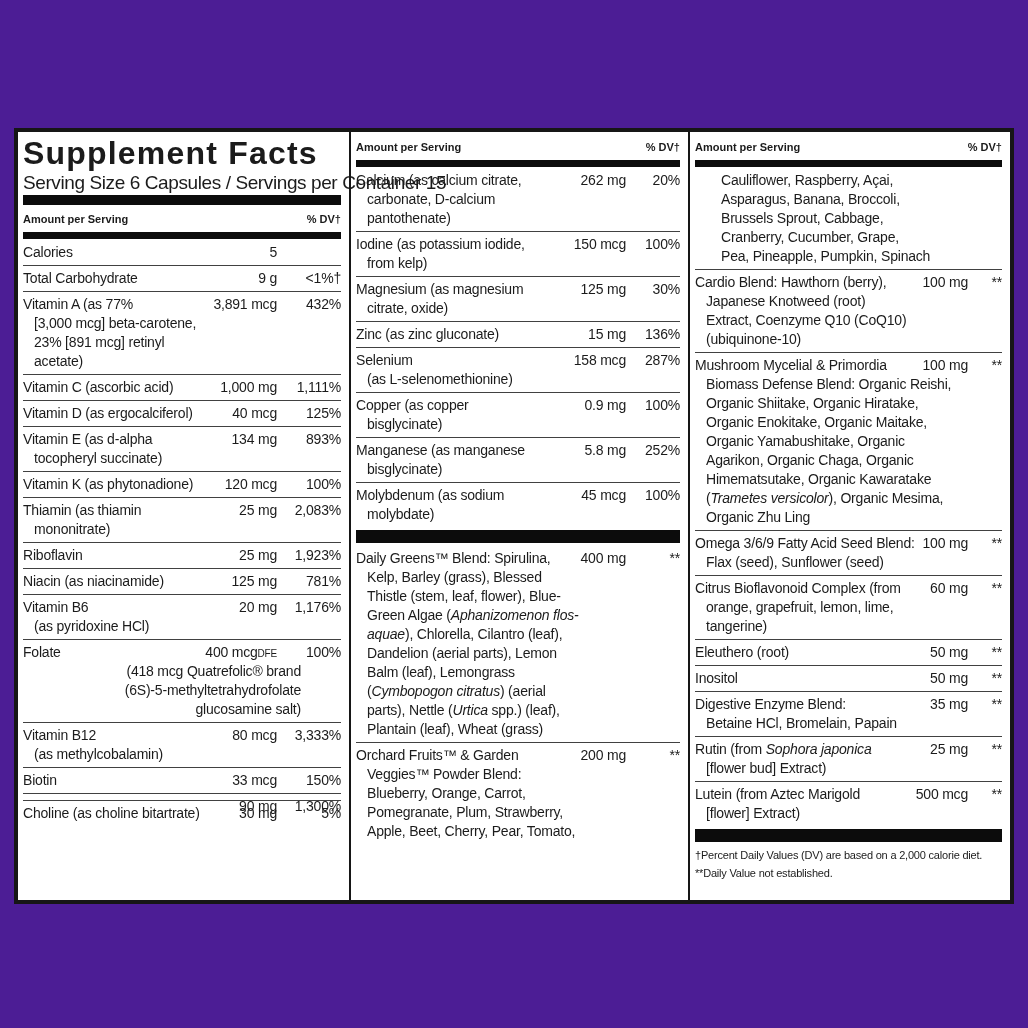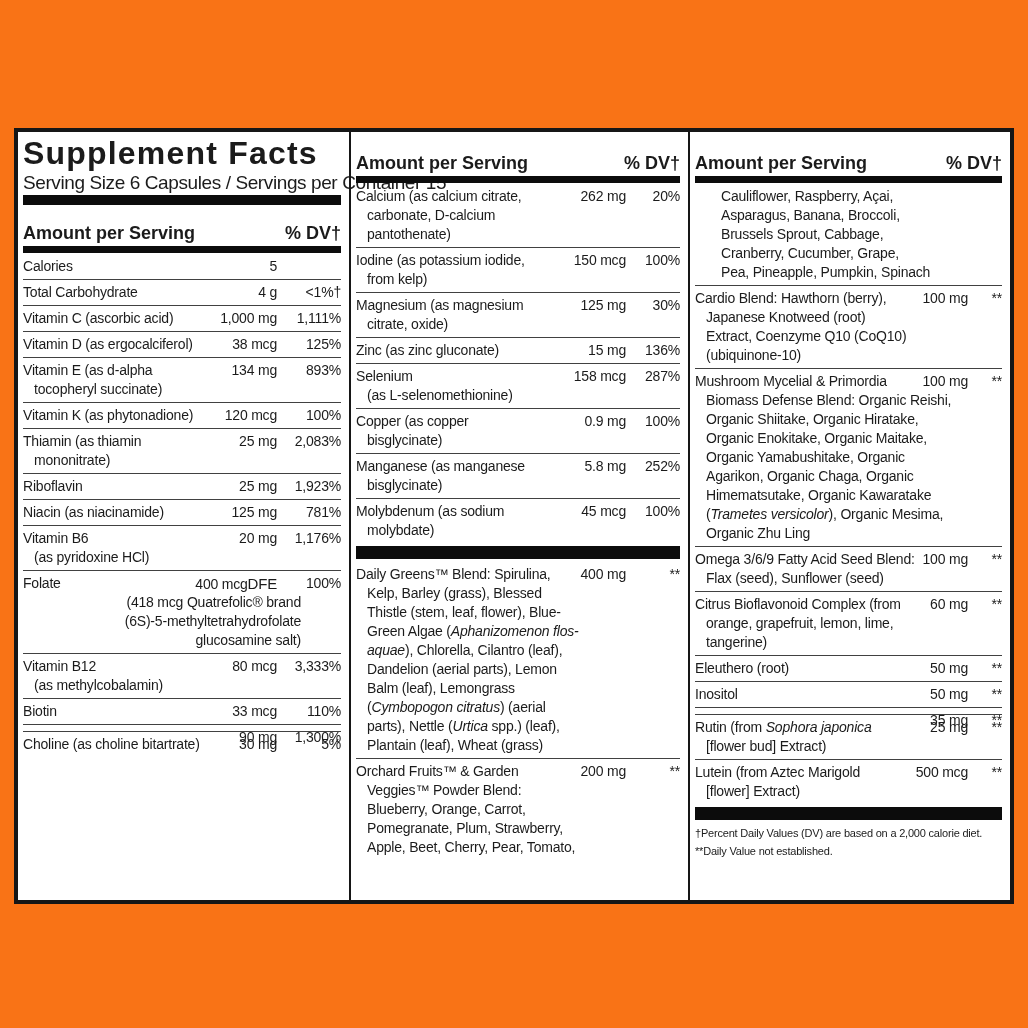--- a/index.html
+++ b/index.html
@@ -1,40 +1,40 @@
 <!DOCTYPE html>
 <html><head>
 <meta charset="utf-8">
 <style>
   html,body{margin:0;padding:0;background:#ffffff;}
-  .page{position:relative;width:1028px;height:1028px;background:#f97316;
+  .page{position:relative;width:1028px;height:1028px;background:#4c1d95;
         font-family:"Liberation Sans",sans-serif;color:#1b1b1b;overflow:hidden;}
   .label{position:absolute;left:14px;top:128px;width:1000px;height:776px;
          box-sizing:border-box;border:4px solid #161616;background:#fff;display:flex;}
   .col{box-sizing:border-box;padding:3px 8px 6px 5px;}
   .col1{width:331px;}
   .col2{width:339px;border-left:2.5px solid #161616;}
   .col3{flex:1;border-left:2.5px solid #161616;}
 
   .title{font-size:32px;font-weight:bold;letter-spacing:1.2px;line-height:37px;white-space:nowrap;}
   .serving{font-size:19px;letter-spacing:-0.4px;line-height:17px;margin:2px 0 4px;white-space:nowrap;}
   .bar-thick{height:10px;background:#0c0c0c;margin:1px 0 2px;}
   .bar-med{height:7px;background:#0c0c0c;margin:0 0 1px;}
   .colhead{display:flex;justify-content:space-between;align-items:flex-end;
-           font-weight:bold;font-size:18px;line-height:19px;padding:3px 0;margin-top:16px;}
+           font-weight:bold;font-size:11px;line-height:19px;padding:3px 0;}
   .rows-bar{height:13px;background:#0c0c0c;margin:3px 0;}
 
   .row{position:relative;padding:3px 0 3px;font-size:14px;line-height:19px;}
   .row.sep{border-top:1.6px solid #414141;}
   .name{white-space:pre-line;padding-left:11px;text-indent:-11px;letter-spacing:-0.2px;}
   .row.indent .name{padding-left:26px;text-indent:0;}
   .amt{position:absolute;top:3px;white-space:nowrap;letter-spacing:-0.2px;}
   .col1 .amt{right:64px;} .col2 .amt{right:54px;} .col3 .amt{right:34px;text-align:center;}
   .dv{position:absolute;top:3px;right:0;white-space:nowrap;letter-spacing:-0.2px;}
-  .dfe{font-size:15px;}
+  .dfe{font-size:10px;}
   .sub{white-space:pre-line;text-align:right;padding-right:40px;letter-spacing:-0.2px;}
   .footnote{font-size:11px;line-height:17.5px;letter-spacing:-0.2px;padding-top:2px;}
 </style>
 </head>
 <body>
 
 <div class="page" style="color: rgb(27, 27, 27);">
   <div class="label" style="border-color: rgb(22, 22, 22);">
 
     <div class="col col1">
@@ -48,36 +48,45 @@
       <div class="bar-med" style="background: rgb(12, 12, 12);"></div>
       <div class="rows" id="col1-rows">
   <div class="row">
     <div class="name">Calories</div>
     <span class="amt">5</span>
 
   </div>
 
   <div class="row sep">
     <div class="name">Total Carbohydrate</div>
-    <span class="amt">4 g</span>
+    <span class="amt">9 g</span>
     <span class="dv">&lt;1%†</span>
 
   </div>
 
+  <div class="row sep">
+    <div class="name">Vitamin A (as 77%
+[3,000 mcg] beta-carotene,
+23% [891 mcg] retinyl
+acetate)</div>
+    <span class="amt">3,891 mcg</span>
+    <span class="dv">432%</span>
+
+  </div>
 
   <div class="row sep">
     <div class="name">Vitamin C (ascorbic acid)</div>
     <span class="amt">1,000 mg</span>
     <span class="dv">1,111%</span>
 
   </div>
 
   <div class="row sep">
     <div class="name">Vitamin D (as ergocalciferol)</div>
-    <span class="amt">38 mcg</span>
+    <span class="amt">40 mcg</span>
     <span class="dv">125%</span>
 
   </div>
 
   <div class="row sep">
     <div class="name">Vitamin E (as d-alpha
 tocopheryl succinate)</div>
     <span class="amt">134 mg</span>
     <span class="dv">893%</span>
 
@@ -133,21 +142,21 @@
     <div class="name">Vitamin B12
 (as methylcobalamin)</div>
     <span class="amt">80 mcg</span>
     <span class="dv">3,333%</span>
 
   </div>
 
   <div class="row sep">
     <div class="name">Biotin</div>
     <span class="amt">33 mcg</span>
-    <span class="dv">110%</span>
+    <span class="dv">150%</span>
 
   </div>
 
   <div class="row sep">
     <span class="amt">90 mg</span>
     <span class="dv">1,300%</span>
 
   </div>
 
   <div class="row sep">
@@ -326,20 +335,22 @@
   </div>
 
   <div class="row sep">
     <div class="name">Inositol</div>
     <span class="amt">50 mg</span>
     <span class="dv">**</span>
 
   </div>
 
   <div class="row sep">
+    <div class="name">Digestive Enzyme Blend:
+Betaine HCl, Bromelain, Papain</div>
     <span class="amt">35 mg</span>
     <span class="dv">**</span>
 
   </div>
 
   <div class="row sep">
     <div class="name">Rutin (from <i>Sophora japonica</i>
 [flower bud] Extract)</div>
     <span class="amt">25 mg</span>
     <span class="dv">**</span>

